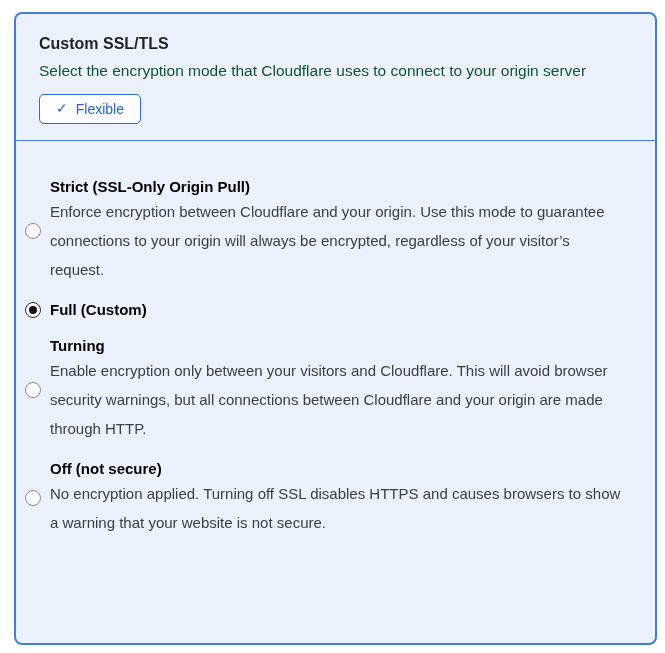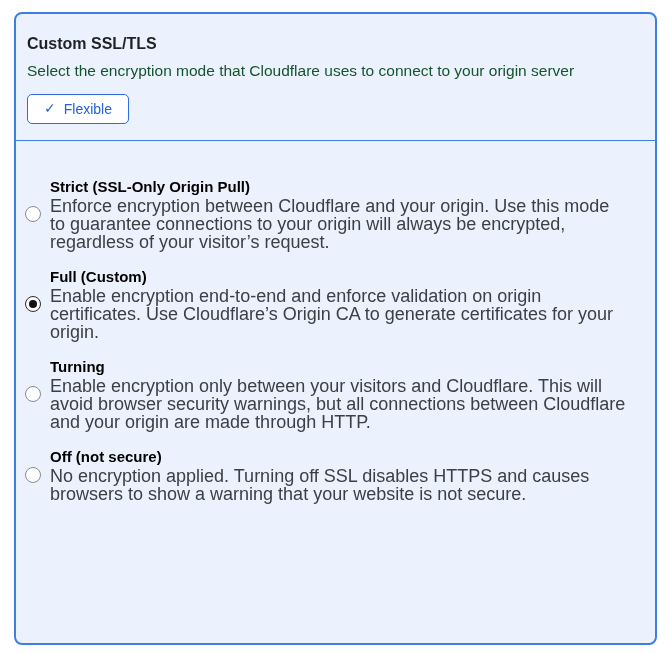--- a/index.html
+++ b/index.html
@@ -12,21 +12,21 @@
   .card {
     position: absolute;
     left: 14px; top: 12px;
     width: 643px; height: 633px;
     background: #ecf2fd;
     border: 2px solid #3f7de0;
     border-radius: 8px;
     overflow: hidden;
   }
   .card-header {
-    padding: 19px 12px 16px 11px;
+    padding: 19px 12px 16px 23px;
     border-bottom: 1.5px solid #3f7de0;
   }
   .card-title {
     font-size: 16px;
     font-weight: 700;
     color: #1f2124;
     line-height: 22px;
   }
   .card-subtitle {
     margin-top: 5px;
@@ -88,23 +88,23 @@
     background: #131316;
   }
   .option-text { width: 578px; }
   .option-label {
     font-size: 15px;
     font-weight: 700;
     color: #000000;
     line-height: 20px;
   }
   .option-desc {
-    font-size: 18px;
+    font-size: 15px;
     color: #3b4045;
-    line-height: 18px;
+    line-height: 29px;
   }
 </style>
 </head>
 <body>
 
 <div class="card">
 
   <div class="card-header">
     <div class="card-title">Custom SSL/TLS</div>
     <div class="card-subtitle">Select the encryption mode that Cloudflare uses to connect to your origin server</div>
@@ -121,21 +121,20 @@
       <div class="option-text">
         <div class="option-label">Strict (SSL-Only Origin Pull)</div>
         <div class="option-desc">Enforce encryption between Cloudflare and your origin. Use this mode to guarantee connections to your origin will always be encrypted, regardless of your visitor’s request.</div>
       </div>
     </div>
 
     <div class="option-row">
       <span class="radio selected"></span>
       <div class="option-text">
         <div class="option-label">Full (Custom)</div>
-        <div class="option-desc">Enable encryption end-to-end and enforce validation on origin certificates. Use Cloudflare’s Origin CA to generate certificates for your origin.</div>
       </div>
     </div>
 
 
     <div class="option-row">
       <span class="radio"></span>
       <div class="option-text">
         <div class="option-label">Turning</div>
         <div class="option-desc">Enable encryption only between your visitors and Cloudflare. This will avoid browser security warnings, but all connections between Cloudflare and your origin are made through HTTP.</div>
       </div>

